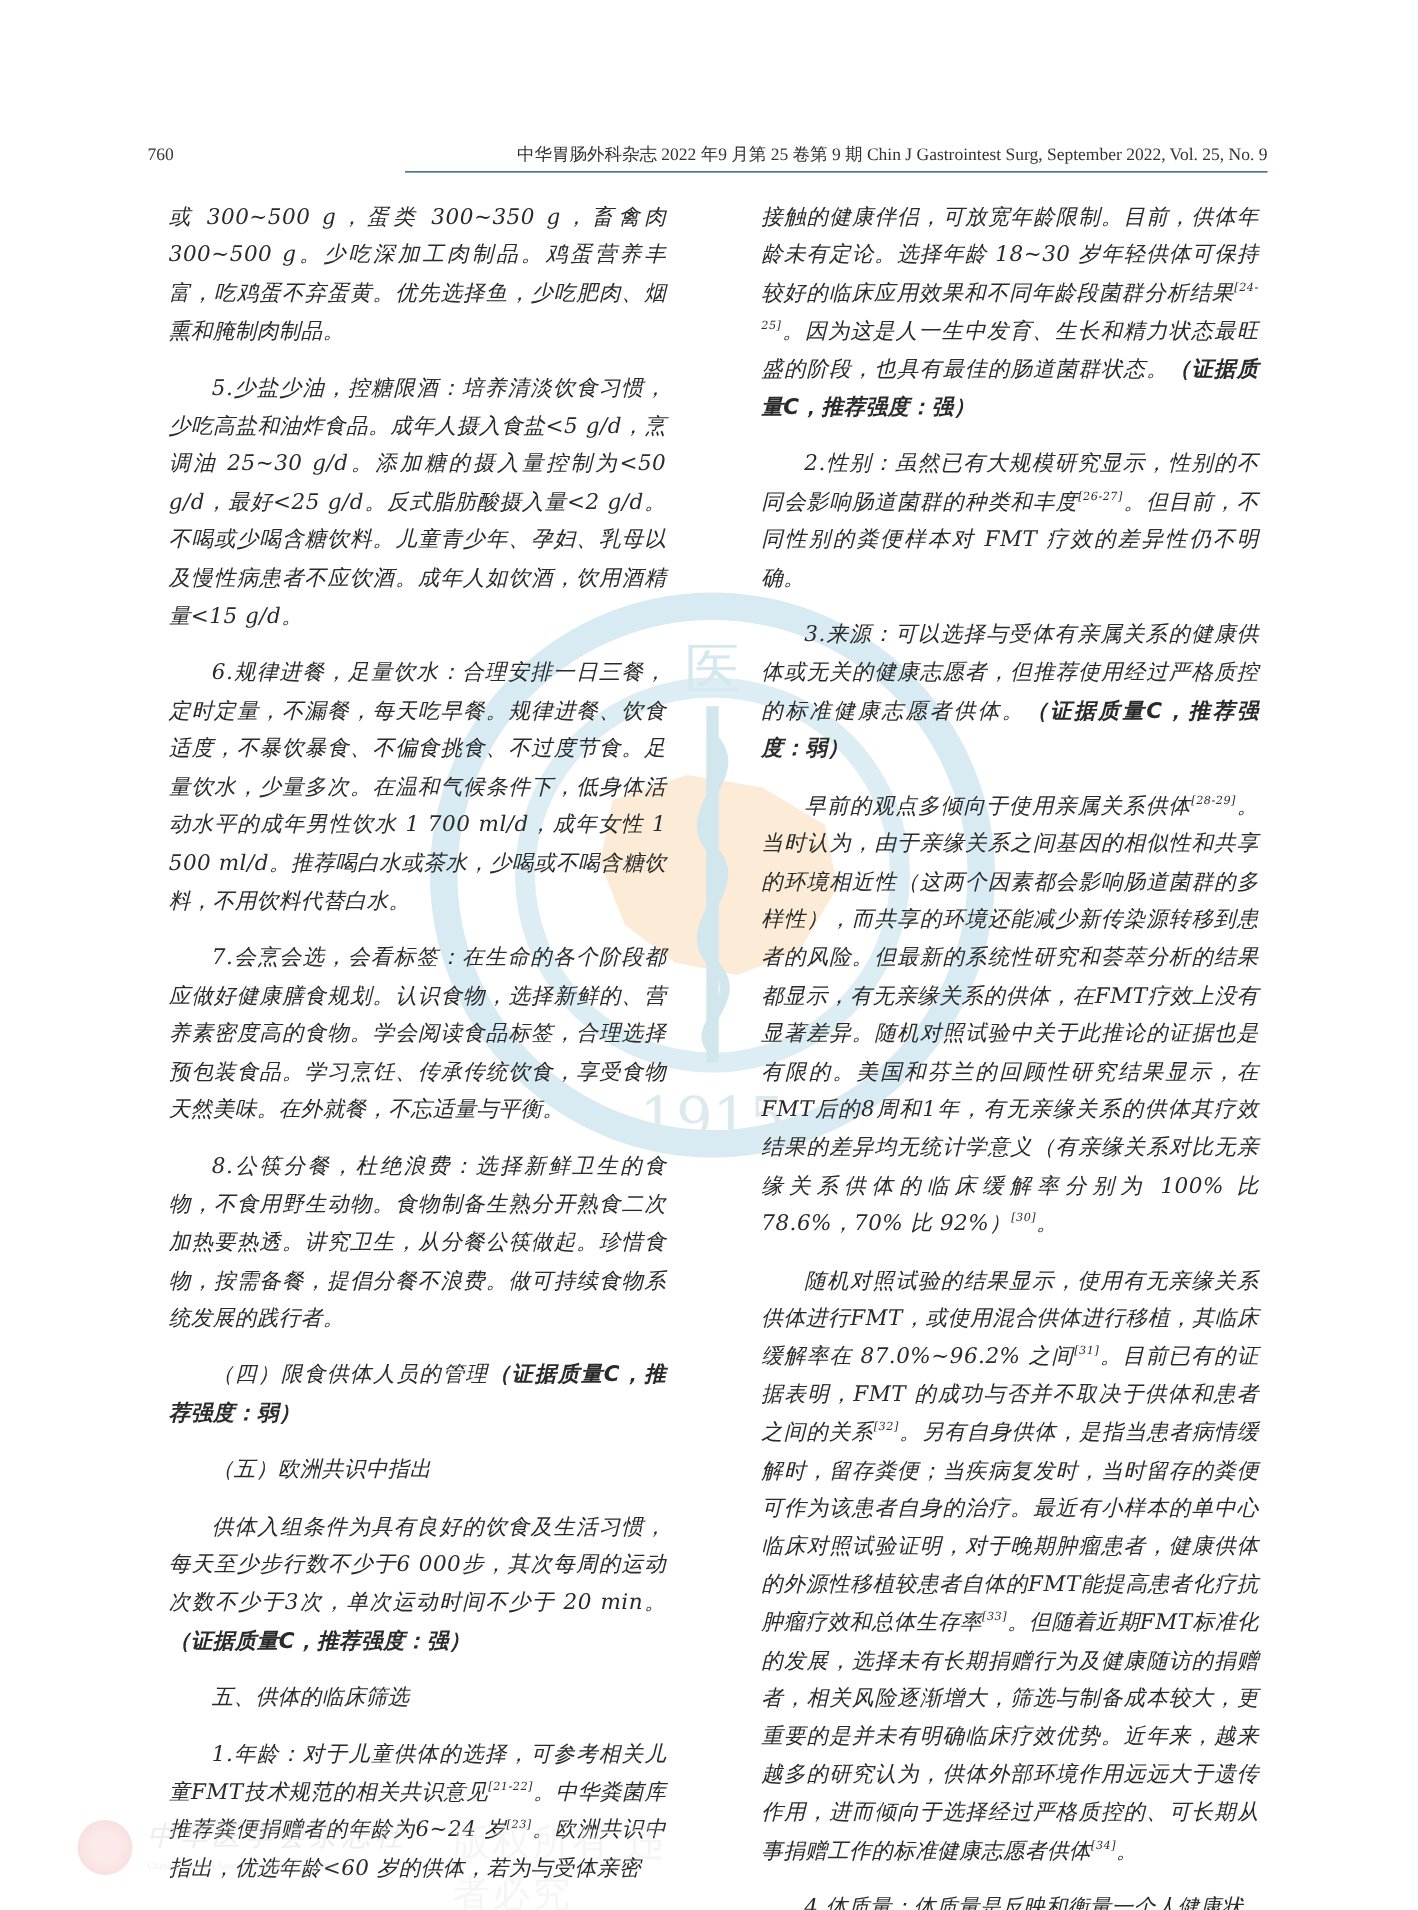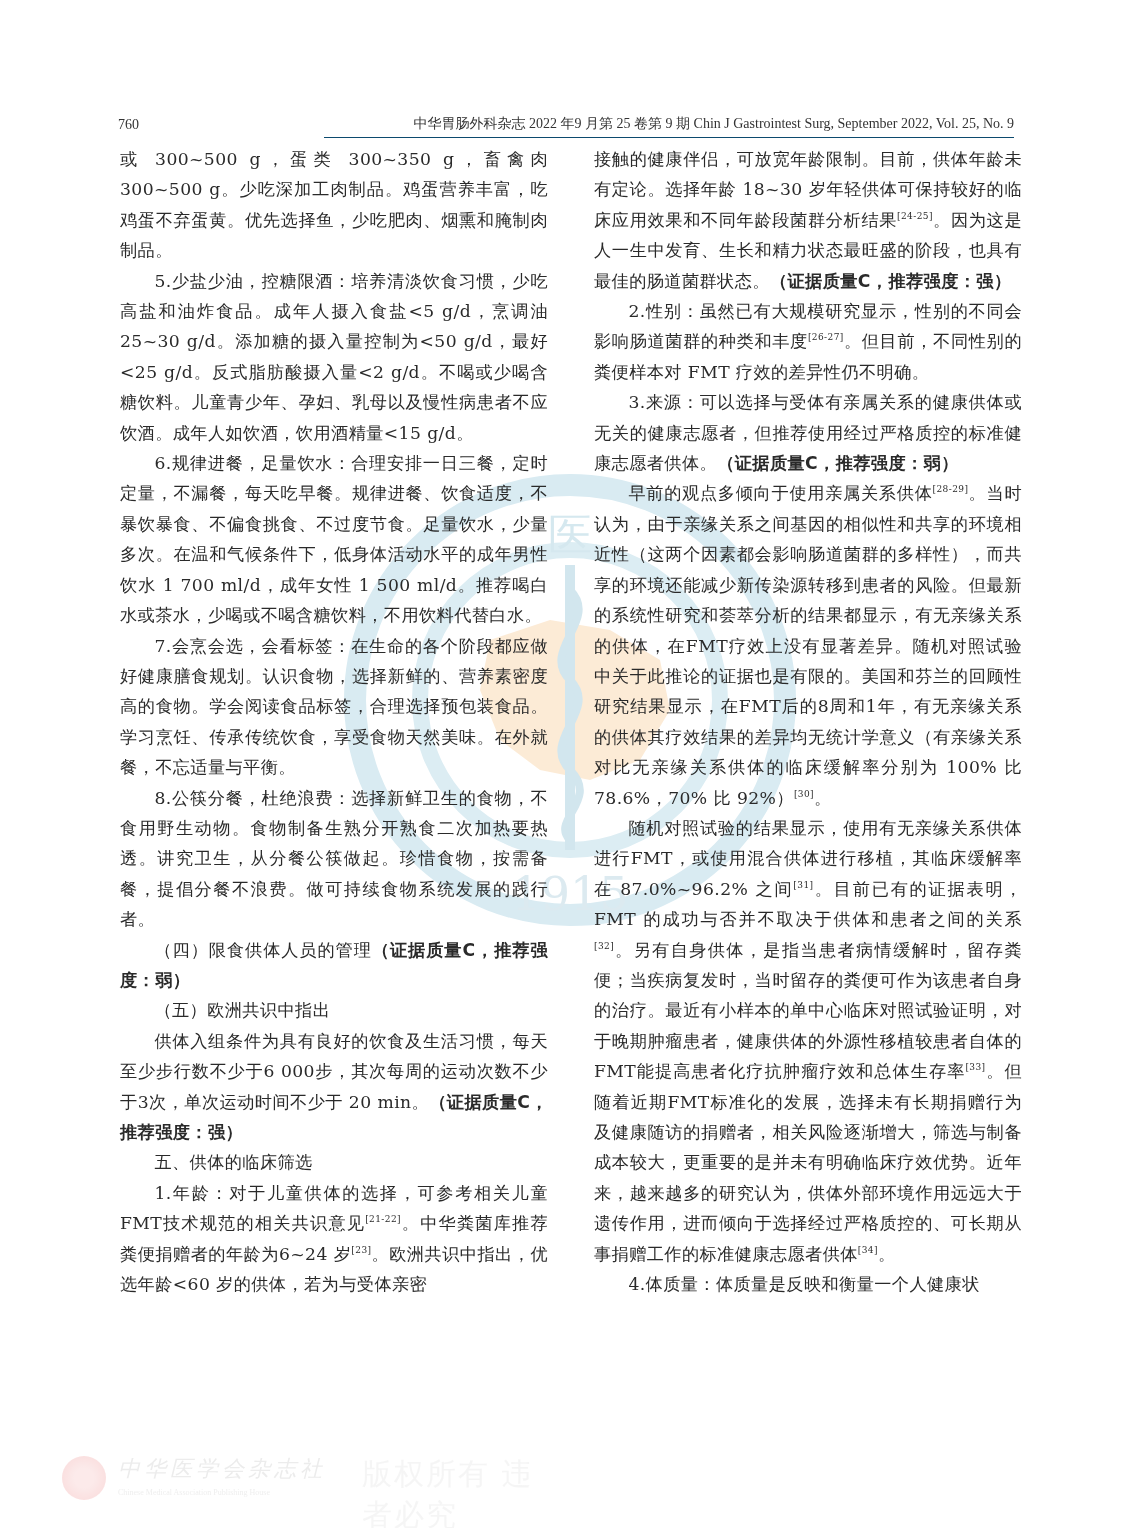--- a/index.html
+++ b/index.html
@@ -9,21 +9,21 @@
   .watermark svg { width: 100%; height: 100%; }
   .page-header { position: absolute; left: 118px; top: 96px; width: 896px; height: 28px; margin-top: 17px; }
   .page-num { position: absolute; left: 0; top: 4px; font-size: 14px; color: #333; font-family: "Liberation Serif", serif; }
   .running-head { position: absolute; right: 0; top: 2px; font-size: 14px; color: #333;
                   font-family: "Liberation Serif", serif; border-bottom: 1px solid #0c4a6e; padding-bottom: 4px;
                   width: 690px; text-align: right; }
   .col { position: absolute; top: 144px; width: 428px; font-size: 17.2px; line-height: 30.4px;
          text-align: justify; letter-spacing: 0.4px; }
   .col-left { left: 120px; }
   .col-right { left: 594px; }
-  .col p { margin: 0; }
+  .col p { margin: 15px; font-style: italic; }
   .col p.indent { text-indent: 2em; }
   .bold { font-weight: bold; font-family: "DejaVu Sans", "Liberation Sans", sans-serif; }
   sup { font-size: 9px; line-height: 0; vertical-align: 7px; }
   .footer-logo { position: absolute; left: 62px; top: 1430px; width: 500px; height: 60px; opacity: 0.35; margin-top: 24px; }
   .footer-flower { position: absolute; left: 0; top: 2px; width: 44px; height: 44px; border-radius: 50%;
                    background: radial-gradient(circle, #f7c6c6 30%, #f3a9a9 70%); }
   .footer-cn { position: absolute; left: 56px; top: 0; font-size: 22px; color: #c9c9c9; font-style: italic; letter-spacing: 4px; }
   .footer-en { position: absolute; left: 56px; top: 34px; font-size: 8px; color: #cfcfcf; font-family: "Liberation Serif", serif; }
   .footer-rights { position: absolute; left: 190px; top: 0; font-size: 30px; color: #e4e4e4; letter-spacing: 2px;
                    font-family: "DejaVu Sans", sans-serif; }

